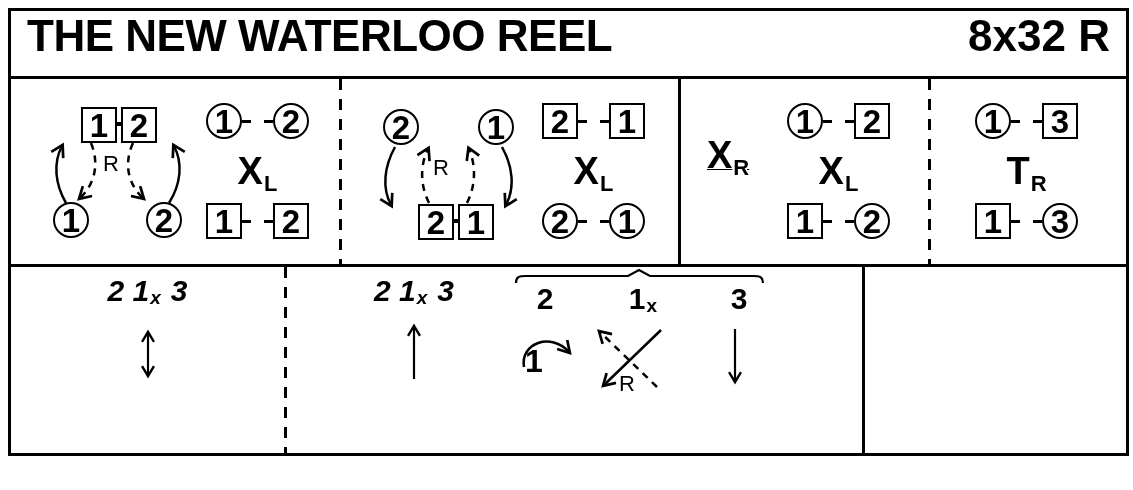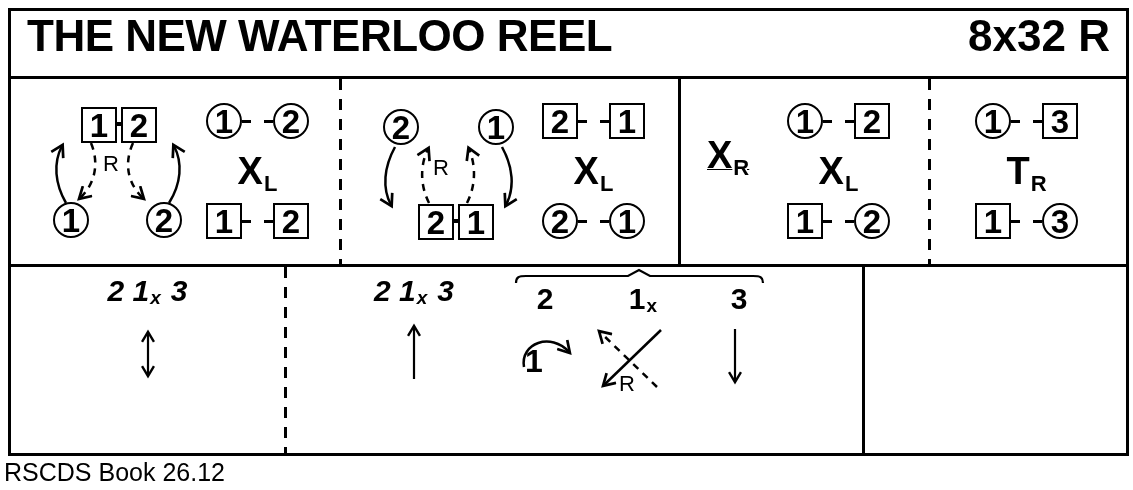--- a/index.html
+++ b/index.html
@@ -262,15 +262,14 @@
           </svg>
         </div>
       </div>
 
       <div class="vdiv solid"></div>
 
     </div>
   </div>
 
   <div class="footer">
-    <span>RSCDS Book 26.12</span>
   </div>
 </div>
 
 </body></html>

